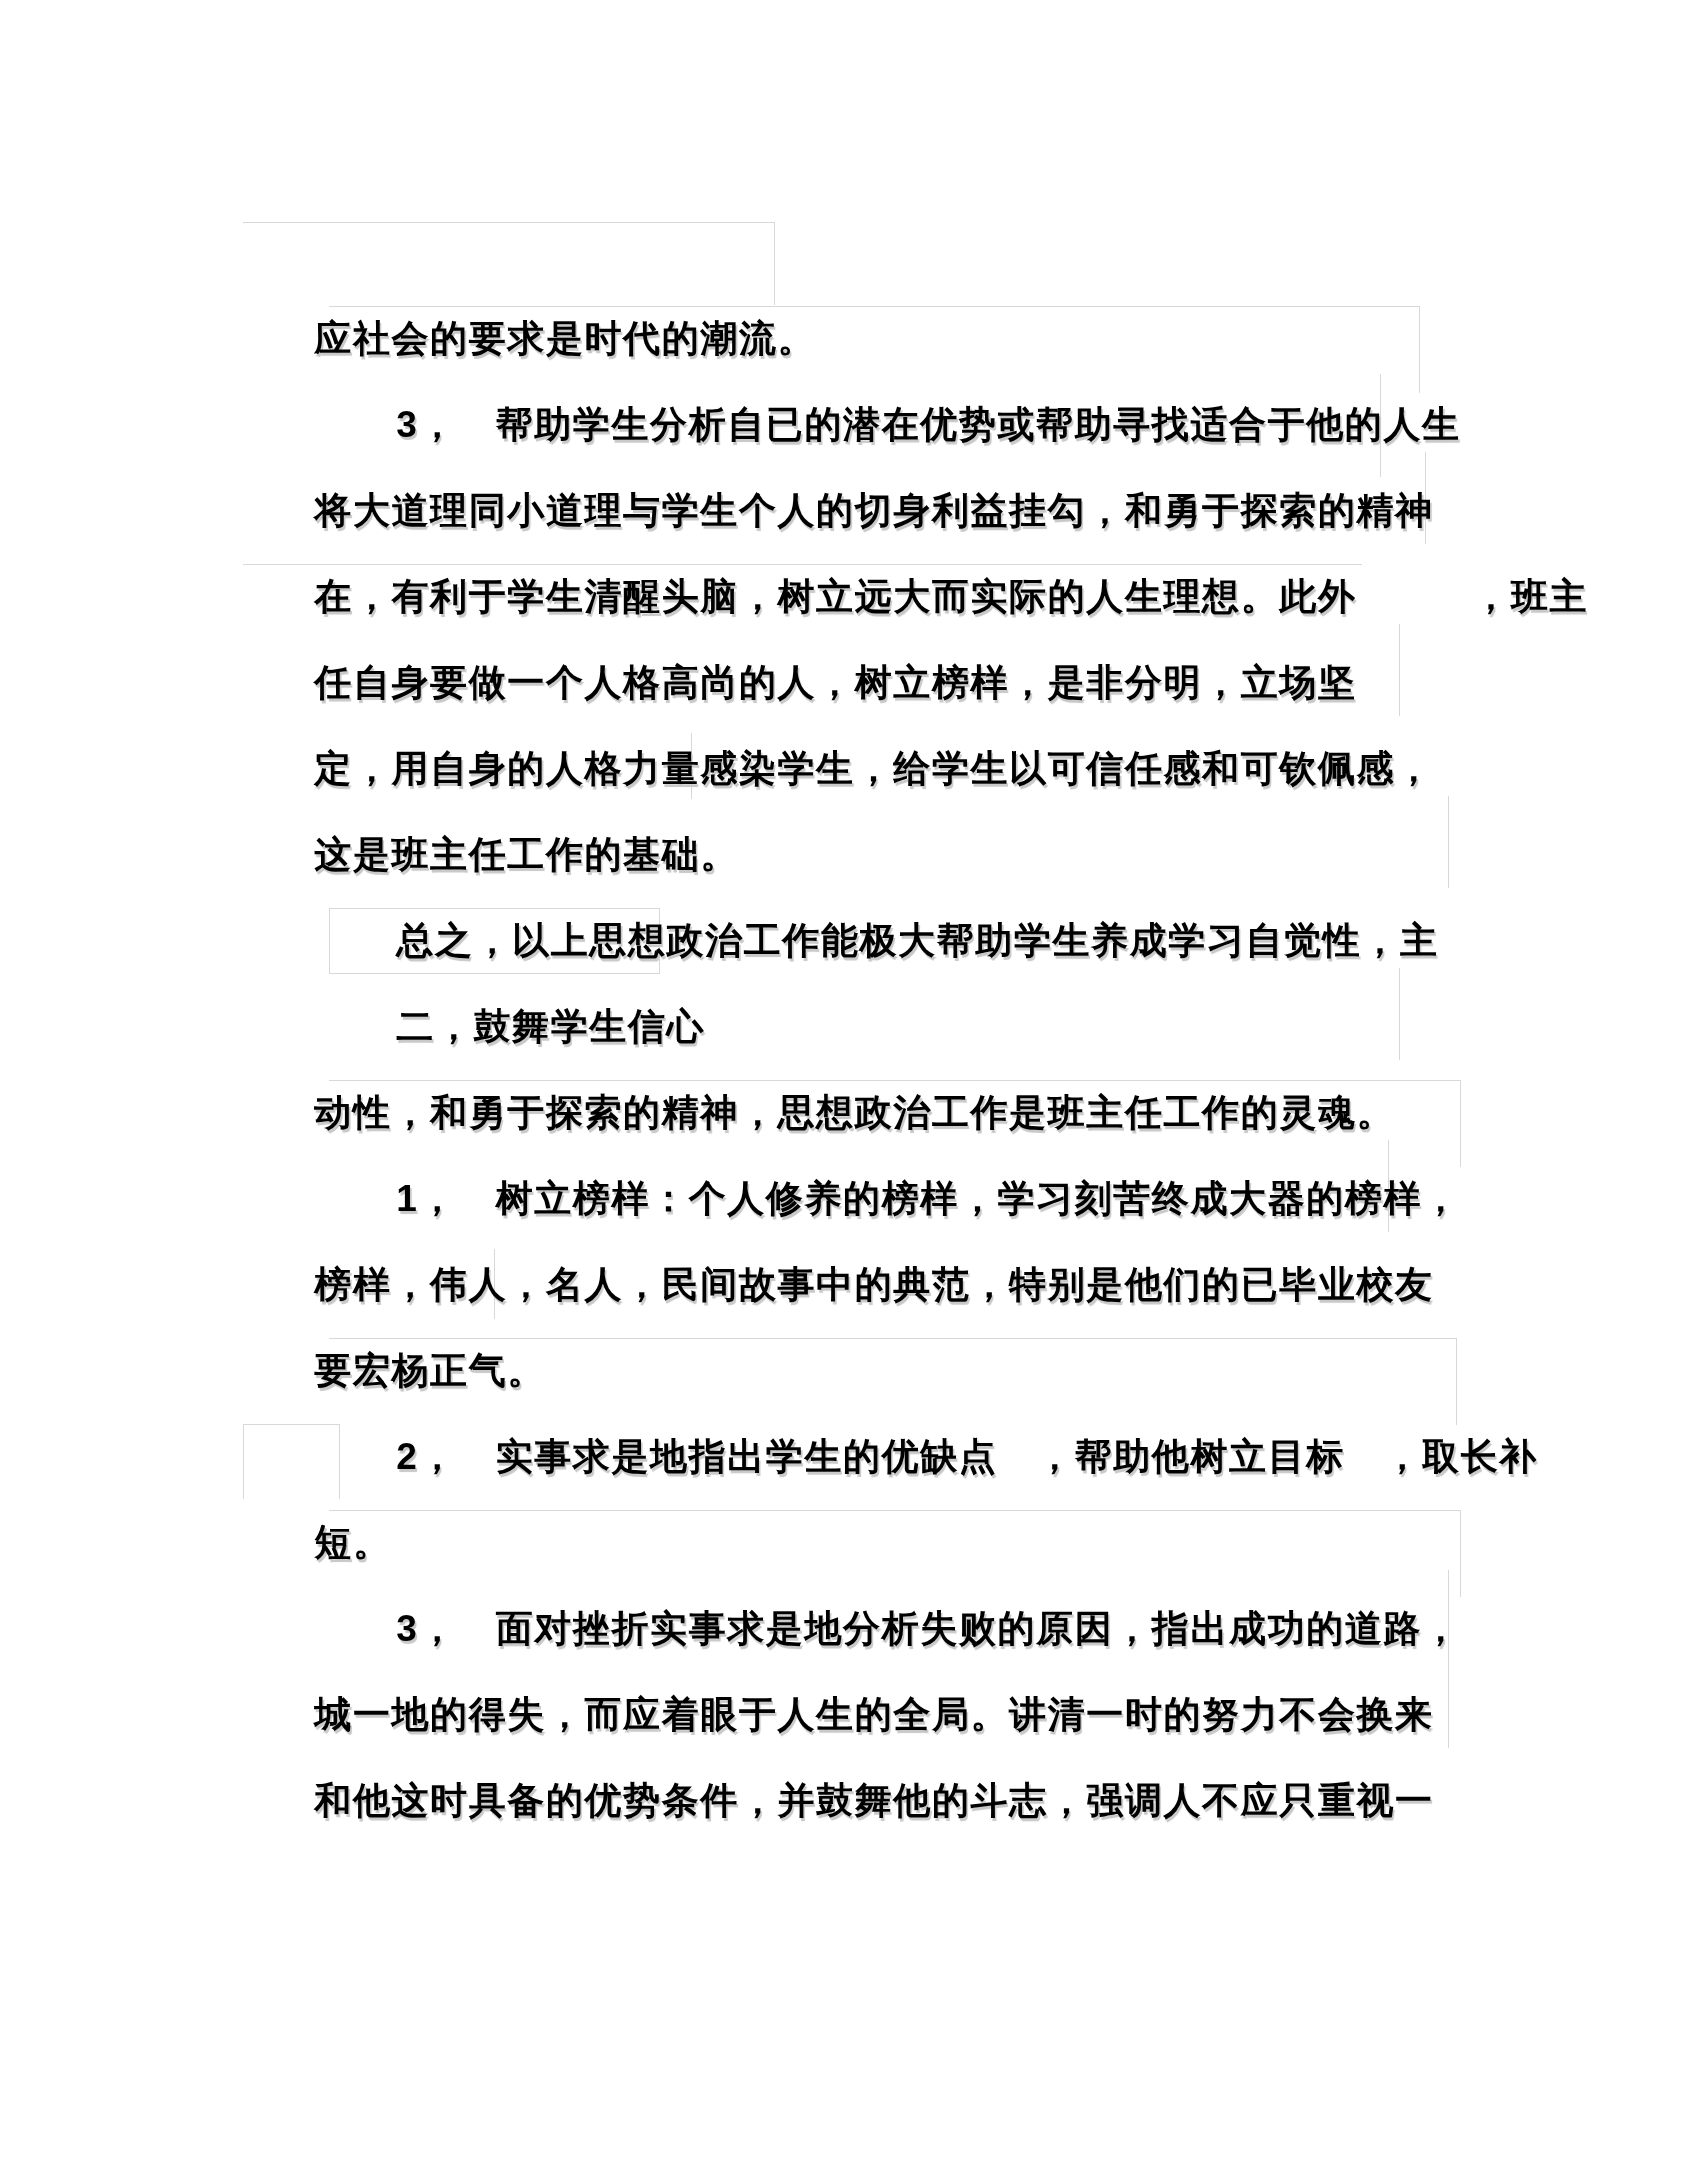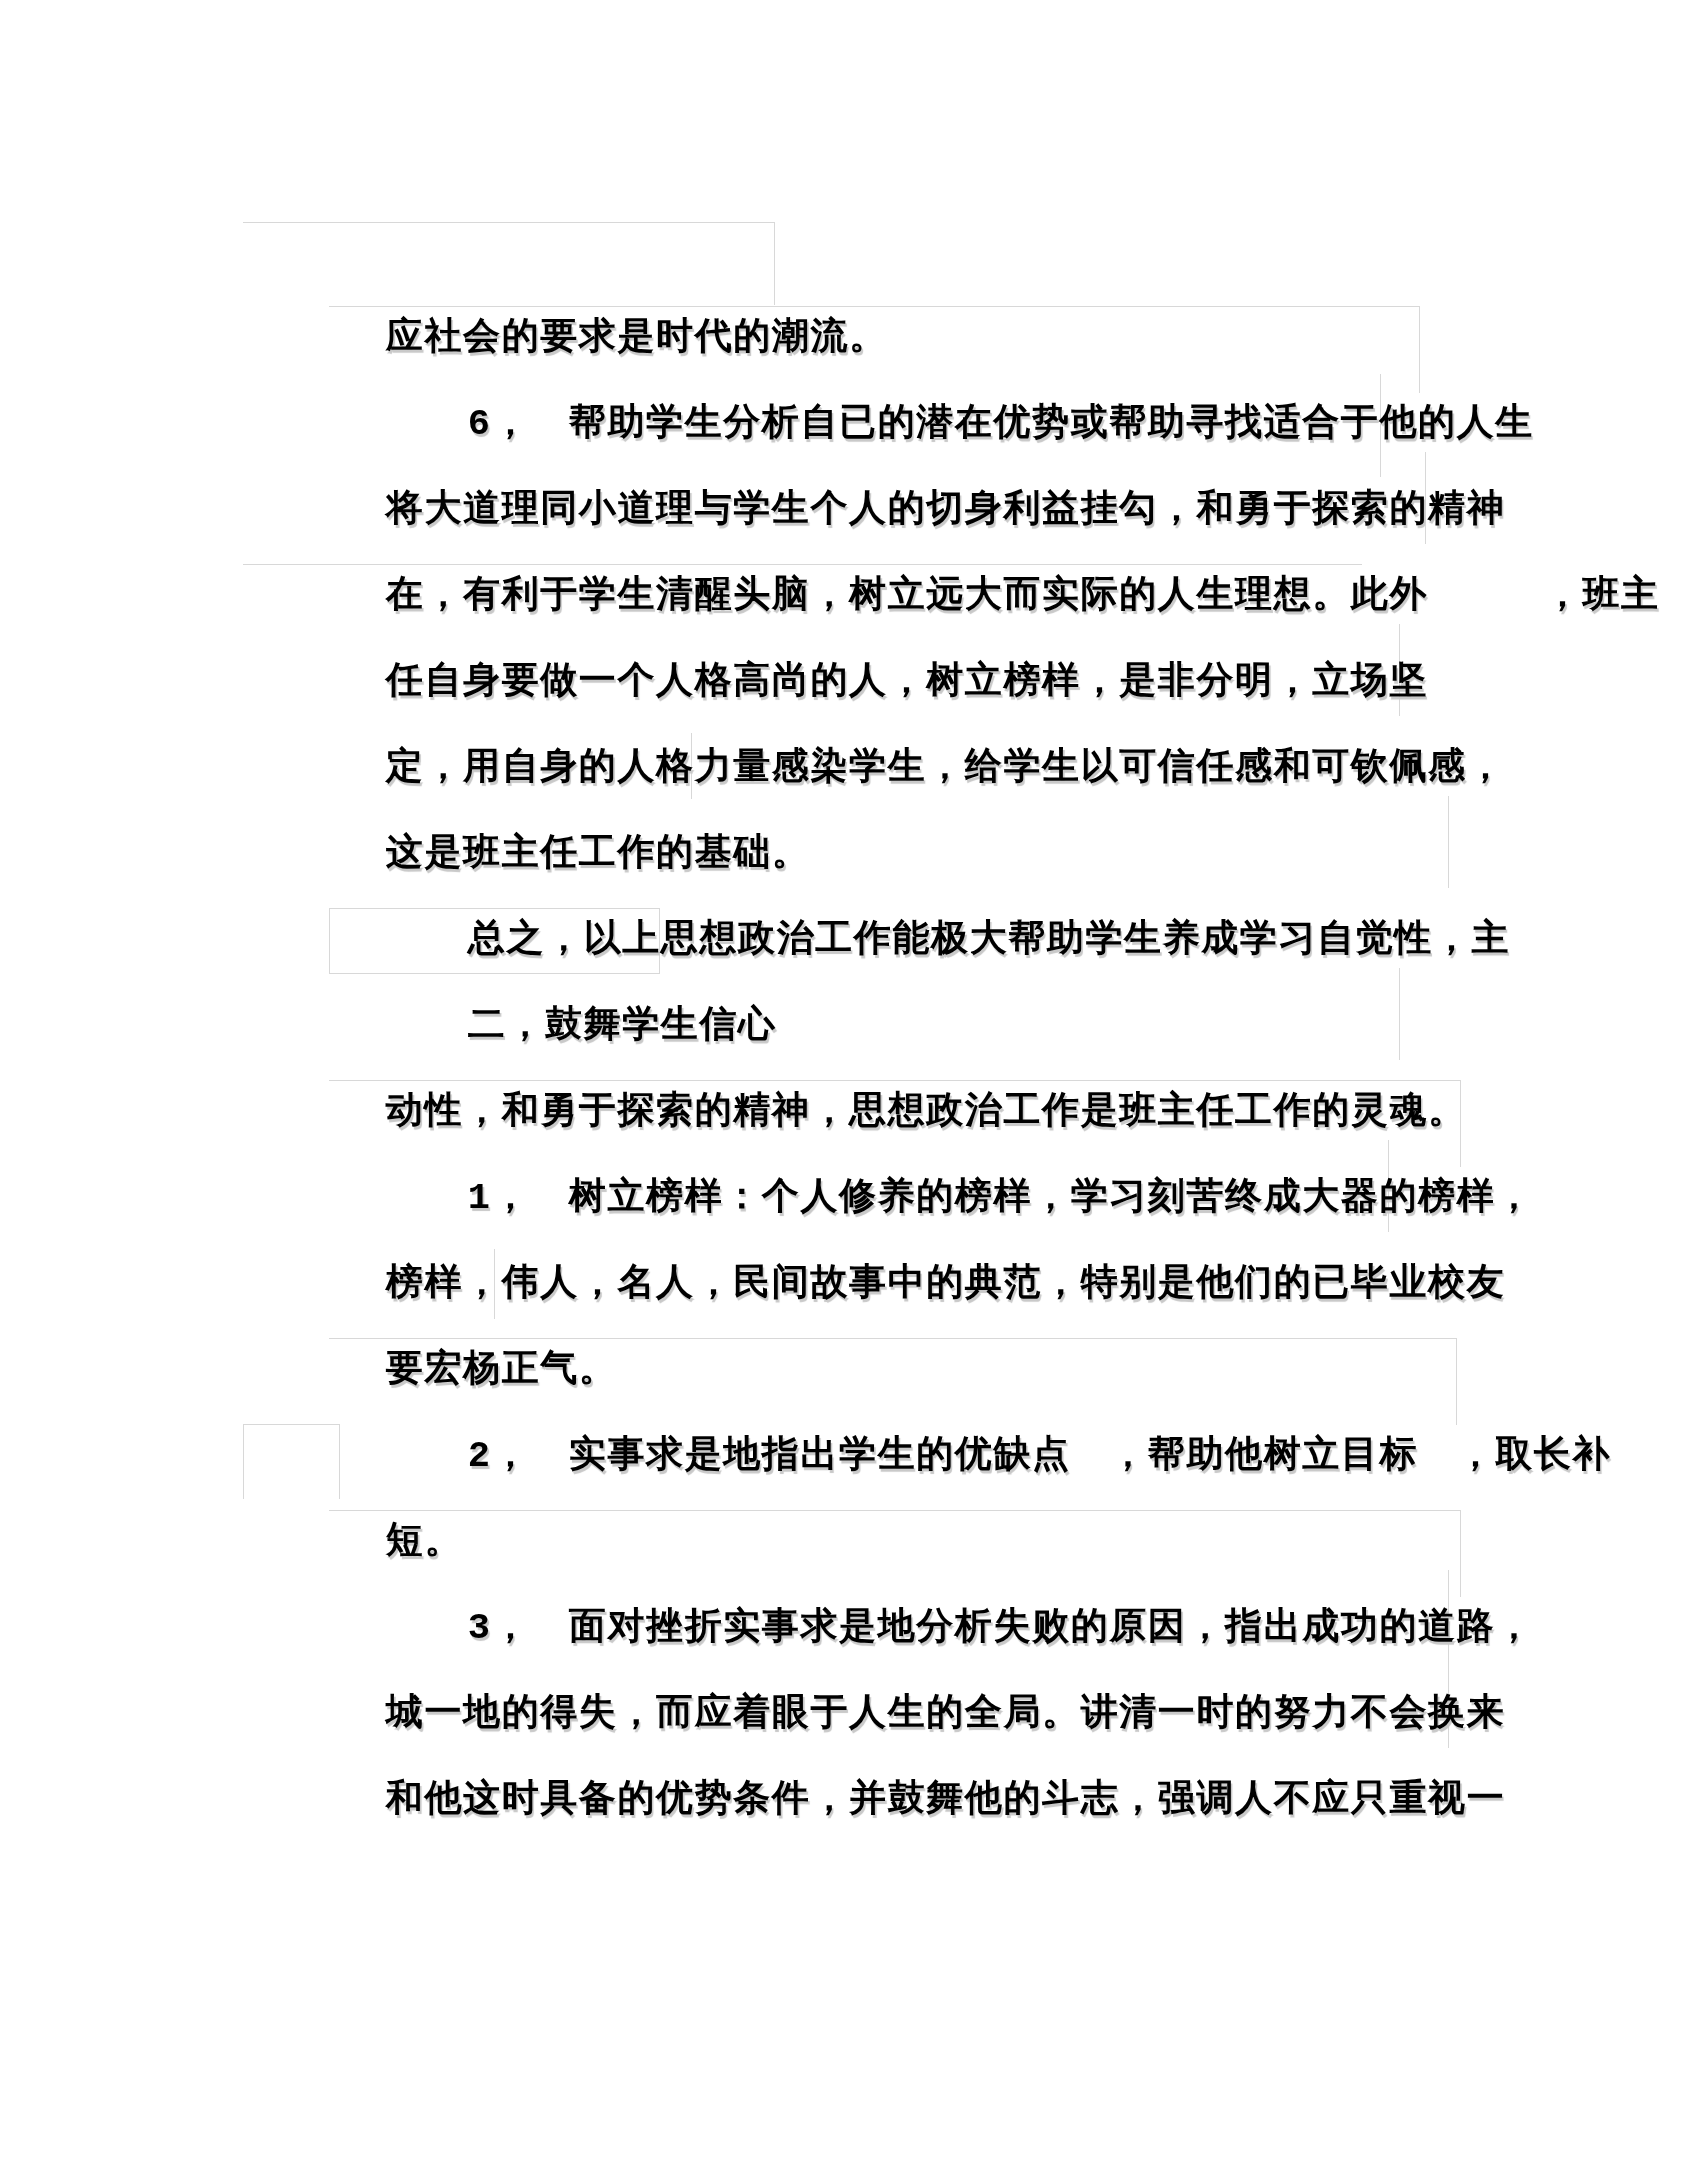--- a/index.html
+++ b/index.html
@@ -1,21 +1,21 @@
 <!DOCTYPE html>
 <html style="font-size:13px"><head>
 <meta charset="utf-8">
 <style>
   html,body { margin:0; padding:0; background:#ffffff; }
   .page {
     position:relative;
     width:1686px; height:1912px;
     background:#ffffff;
     overflow:hidden;
-    font-family:Liberation Mono, monospace;
+    font-family:Liberation Sans, sans-serif;
   }
   .content {
     position:absolute;
     left:243px; top:227px;
     width:1250px;
   }
   .line {
     position:relative;
     height:86px;
     font-size:37px;
@@ -50,21 +50,21 @@
 <div class="page">
   <div class="content">
 
     <div class="line">
       <div class="hl bt br" style="left:0;width:531px;top:-5px;height:82px"></div>
       <span class="txt">应社会的要求是时代的潮流。</span>
     </div>
 
     <div class="line indent">
       <div class="hl bt br" style="left:86px;width:1090px;top:-6.6px;height:86px"></div>
-      <span class="txt">6，　帮助学生分析自已的潜在优势或帮助寻找适合于他的人生</span>
+      <span class="txt">3，　帮助学生分析自已的潜在优势或帮助寻找适合于他的人生</span>
     </div>
 
 
     <div class="line">
       <div class="hl br" style="left:0;width:1137px;top:-25px;height:103px"></div>
       <span class="txt">将大道理同小道理与学生个人的切身利益挂勾，和勇于探索的精神</span>
     </div>
 
     <div class="line">
       <div class="hl br" style="left:0;width:1182px;top:-33px;height:92px"></div>

